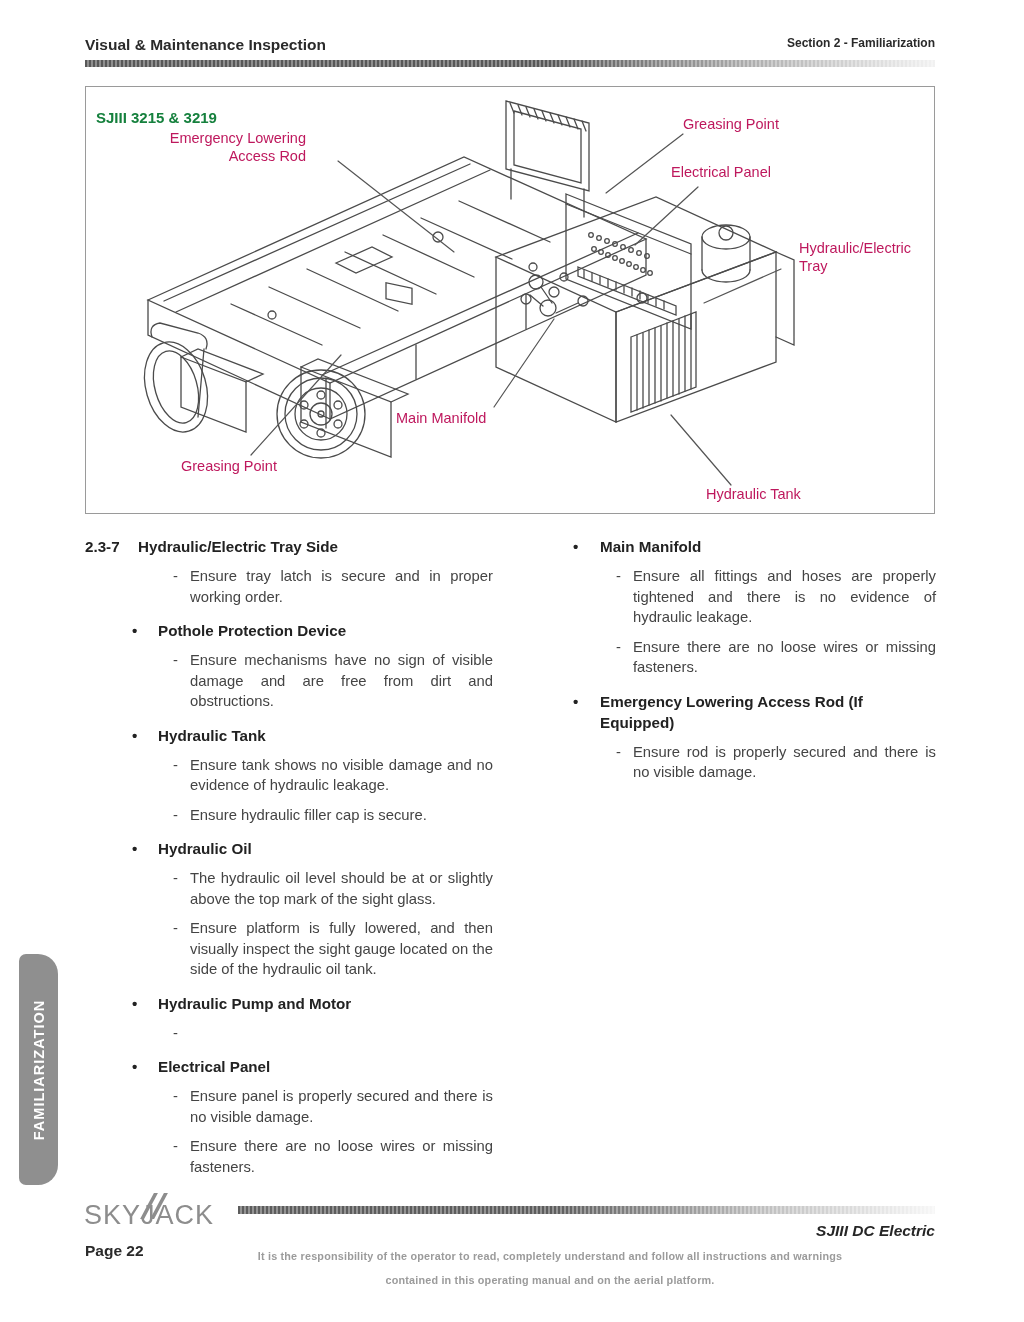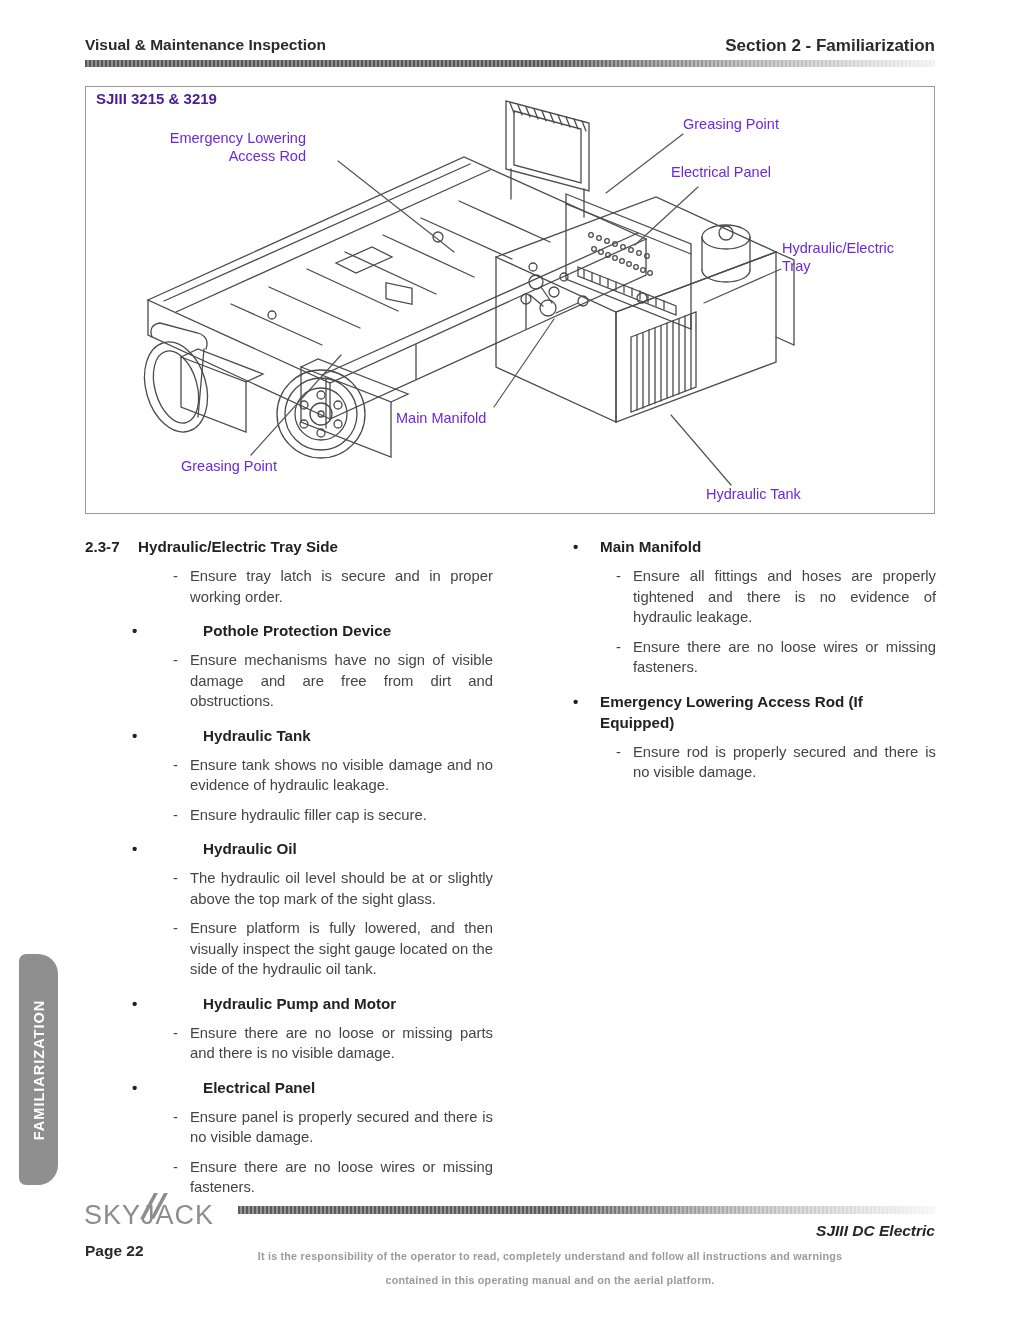--- a/index.html
+++ b/index.html
@@ -2,49 +2,49 @@
 <html><head>
 <meta charset="utf-8">
 <style>
   html,body{margin:0;padding:0;background:#e8e8e8;}
   .page{
     position:relative;width:1024px;height:1322px;background:#ffffff;
     font-family:"Liberation Sans", sans-serif;color:#3f3f3f;overflow:hidden;
   }
   
   .hdr-left{position:absolute;left:85px;top:36px;font-size:15.5px;font-weight:bold;color:#2a2a2a;}
-  .hdr-right{position:absolute;right:89px;top:36px;font-size:17px;font-weight:bold;color:#2a2a2a;}
+  .hdr-right{position:absolute;right:89px;top:36px;font-size:12px;font-weight:bold;color:#2a2a2a;}
   .hdr-rule{
     position:absolute;left:85px;top:60px;width:850px;height:7px;
     background-image:
       linear-gradient(to right, rgba(255,255,255,0) 55%, rgba(255,255,255,.55) 80%, rgba(255,255,255,.92) 100%),
       repeating-linear-gradient(90deg,#585858 0 2px,#8f8f8f 2px 4px);
   }
   
   .figure{position:absolute;left:85px;top:86px;width:848px;height:426px;border:1px solid #9a9a9a;background:#fff;}
-  .fig-title{position:absolute;left:10px;top:3px;font-size:15px;font-weight:bold;color:#4c1d95;}
-  .fig-label{position:absolute;font-size:14.5px;color:#6d28d9;line-height:18px;}
+  .fig-title{position:absolute;left:10px;top:22px;font-size:15px;font-weight:bold;color:#15803d;}
+  .fig-label{position:absolute;font-size:14.5px;color:#be185d;line-height:18px;}
   .lbl-emergency{left:68px;top:42px;width:152px;text-align:right;}
   .lbl-greasing-top{left:597px;top:28px;}
   .lbl-electrical{left:585px;top:76px;}
-  .lbl-tray{left:696px;top:152px;width:126px;}
+  .lbl-tray{left:713px;top:152px;width:126px;}
   .lbl-manifold{left:310px;top:322px;}
   .lbl-greasing-bottom{left:95px;top:370px;}
   .lbl-tank{left:620px;top:398px;}
   .machine{position:absolute;left:0;top:0;}
   
   .col{position:absolute;top:528px;font-size:14.8px;line-height:20.5px;color:#444;}
   .col-left{left:85px;width:462px;}
   .col-right{left:555px;width:382px;}
   .section{margin-bottom:13px;}
   .sec-head{display:flex;font-weight:bold;color:#222;font-size:15.2px;line-height:21px;margin-top:8px;}
   .sec-num{flex:0 0 53px;}
   .bullet{text-align:left;}
   .bullet::before{content:"\2022";}
-  .col-left .bulleted{padding-left:47px;gap:45px;}
+  .col-left .bulleted{padding-left:47px;}
   .col-left .bullet{flex:0 0 26px;}
   .col-right .bulleted{padding-left:18px;}
   .col-right .bullet{flex:0 0 27px;}
   .col-right .sec-title{max-width:292px;}
   .item{display:flex;margin-top:9px;}
   .col-left .item{padding-left:88px;}
   .col-right .item{padding-left:61px;}
   .dash{flex:0 0 17px;}
   .dash::before{content:"-";}
   .item p{margin:0;width:303px;text-align:justify;}
@@ -286,21 +286,20 @@
           <p>Ensure platform is fully lowered, and then visually inspect the sight gauge located on the side of the hydraulic oil tank.</p>
         </div>
     </div>
     <div class="section">
       <div class="sec-head bulleted">
           <span class="bullet"></span>
           <span class="sec-title">Hydraulic Pump and Motor</span>
         </div>
       <div class="item">
           <span class="dash"></span>
-          <p>Ensure there are no loose or missing parts and there is no visible damage.</p>
         </div>
     </div>
     <div class="section">
       <div class="sec-head bulleted">
           <span class="bullet"></span>
           <span class="sec-title">Electrical Panel</span>
         </div>
       <div class="item">
           <span class="dash"></span>
           <p>Ensure panel is properly secured and there is no visible damage.</p>

